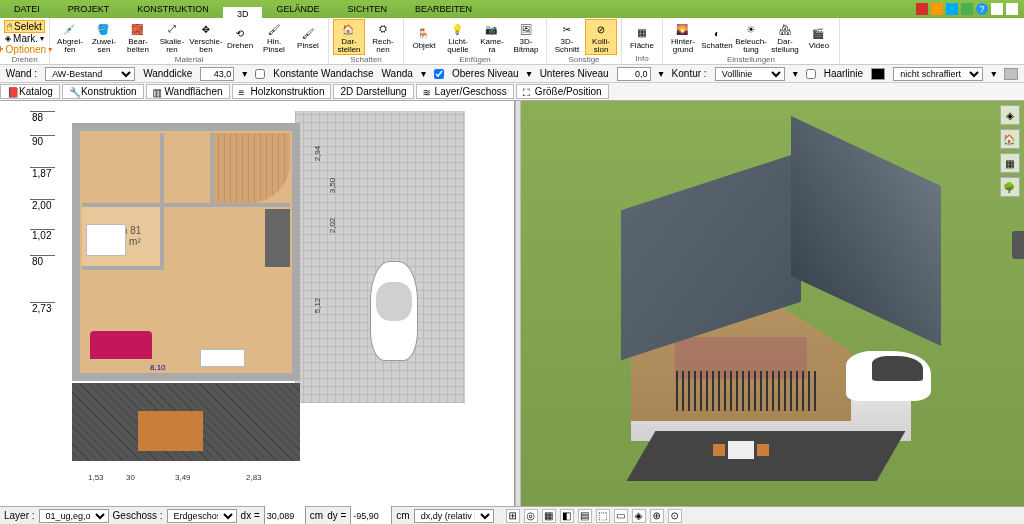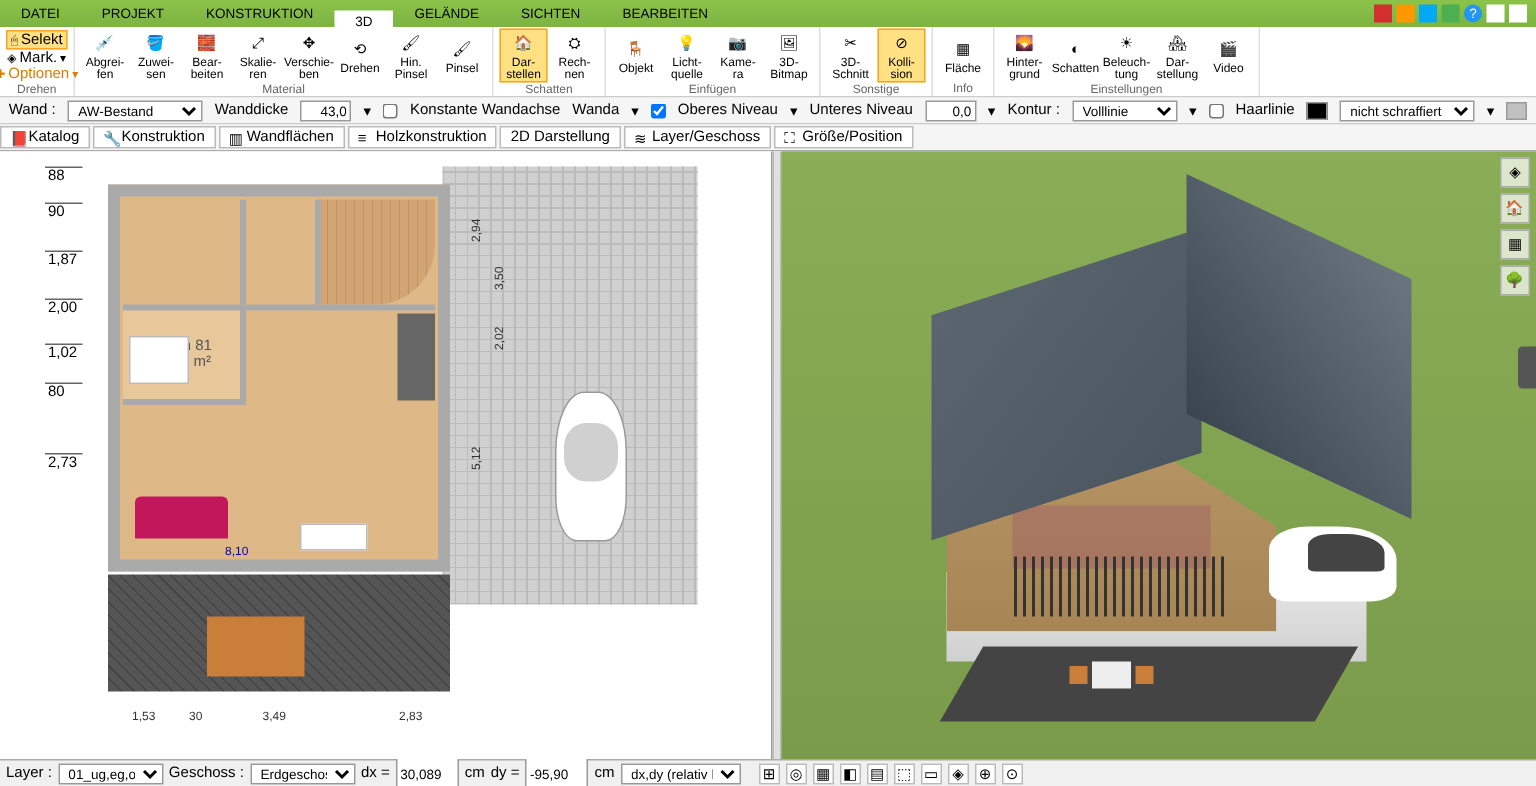--- a/index.html
+++ b/index.html
@@ -347,21 +347,21 @@
       <div class="car" style="left:370px;top:160px;width:48px;height:100px"></div>
 
       <div class="dim-label" style="left:150px;top:262px;color:#00a">8,10</div>
       <div class="dim-label" style="left:310px;top:48px;transform:rotate(-90deg)">2,94</div>
       <div class="dim-label" style="left:325px;top:80px;transform:rotate(-90deg)">3,50</div>
       <div class="dim-label" style="left:325px;top:120px;transform:rotate(-90deg)">2,02</div>
       <div class="dim-label" style="left:310px;top:200px;transform:rotate(-90deg)">5,12</div>
       <div class="dim-label" style="left:88px;top:372px">1,53</div>
       <div class="dim-label" style="left:126px;top:372px">30</div>
       <div class="dim-label" style="left:175px;top:372px">3,49</div>
-      <div class="dim-label" style="left:266px;top:372px">2,83</div>
+      <div class="dim-label" style="left:246px;top:372px">2,83</div>
     </div>
   </div>
 
   <div class="pane-divider"></div>
 
   <div class="pane-right">
     <div class="grass"></div>
     <div class="house">
       <div class="ground-floor"></div>
       <div class="gable"></div>

